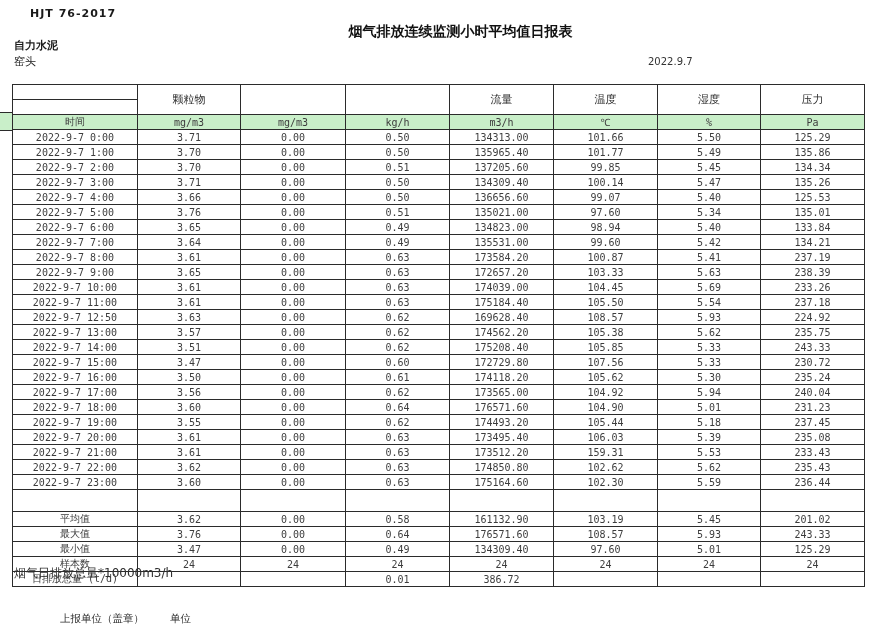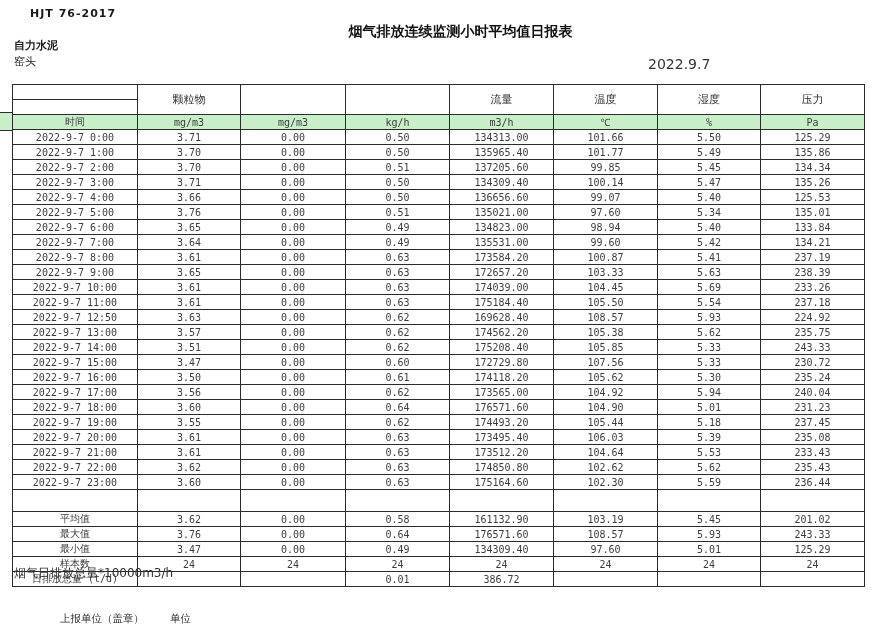--- a/index.html
+++ b/index.html
@@ -23,21 +23,21 @@
   .company {
     position: absolute; left: 14px; top: 38px;
     font-size: 11px; font-weight: bold; color: #1a1a1a;
   }
   .location {
     position: absolute; left: 14px; top: 54px;
     font-size: 11px; font-weight: normal; color: #1a1a1a;
   }
   .report-date {
     position: absolute; left: 648px; top: 56px;
-    font-size: 14px; color: #333; text-align: center;
+    font-size: 10px; color: #333; text-align: center;
   }
   table.report {
     position: absolute; left: 12px; top: 84px;
     width: 852px;
     border-collapse: collapse; table-layout: fixed;
   }
   table.report td {
     border: 1px solid #2b2b2b;
     text-align: center; vertical-align: middle;
     padding: 0; height: 14px;
@@ -323,21 +323,21 @@
         <td>106.03</td>
         <td>5.39</td>
         <td>235.08</td>
       </tr>
       <tr>
         <td>2022-9-7 21:00</td>
         <td>3.61</td>
         <td>0.00</td>
         <td>0.63</td>
         <td>173512.20</td>
-        <td>104.64</td>
+        <td>159.31</td>
         <td>5.53</td>
         <td>233.43</td>
       </tr>
       <tr>
         <td>2022-9-7 22:00</td>
         <td>3.62</td>
         <td>0.00</td>
         <td>0.63</td>
         <td>174850.80</td>
         <td>102.62</td>

